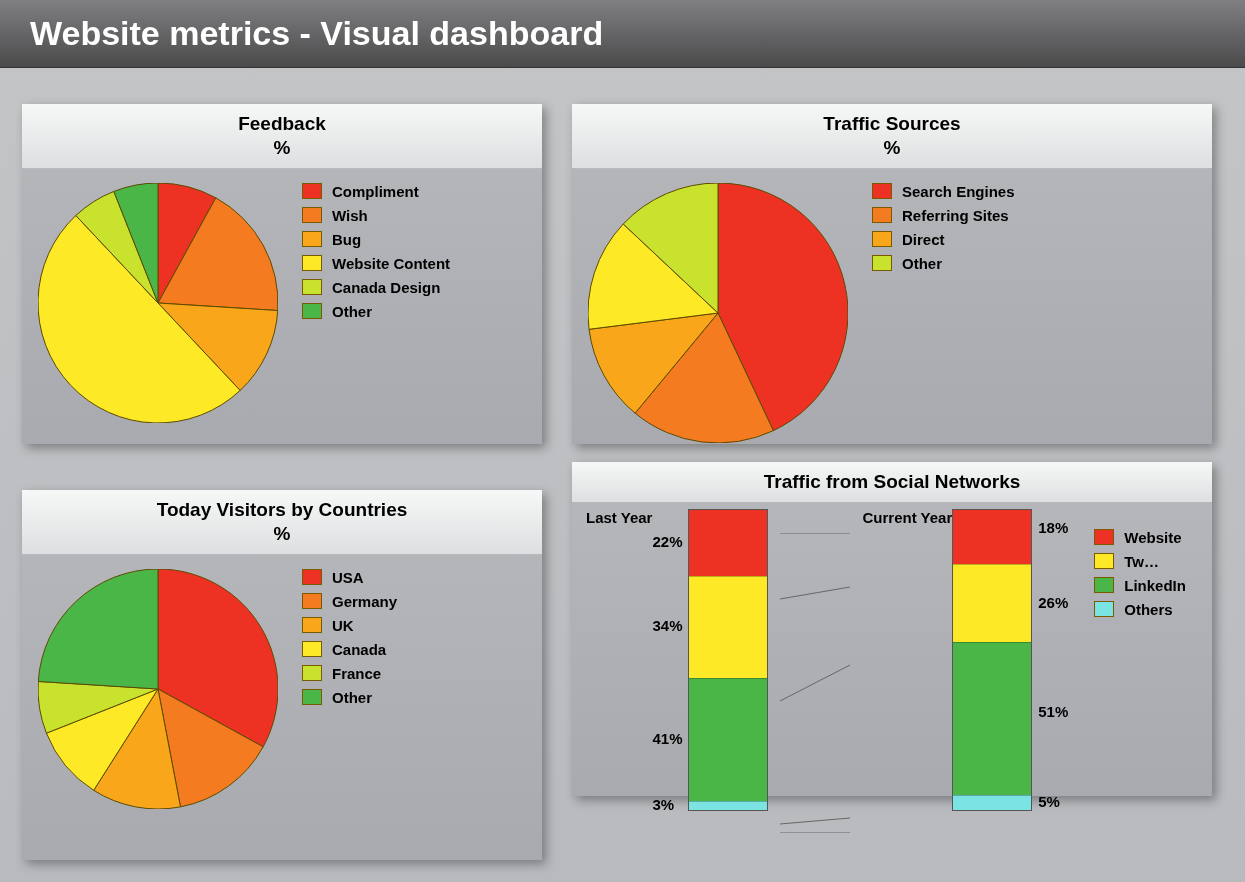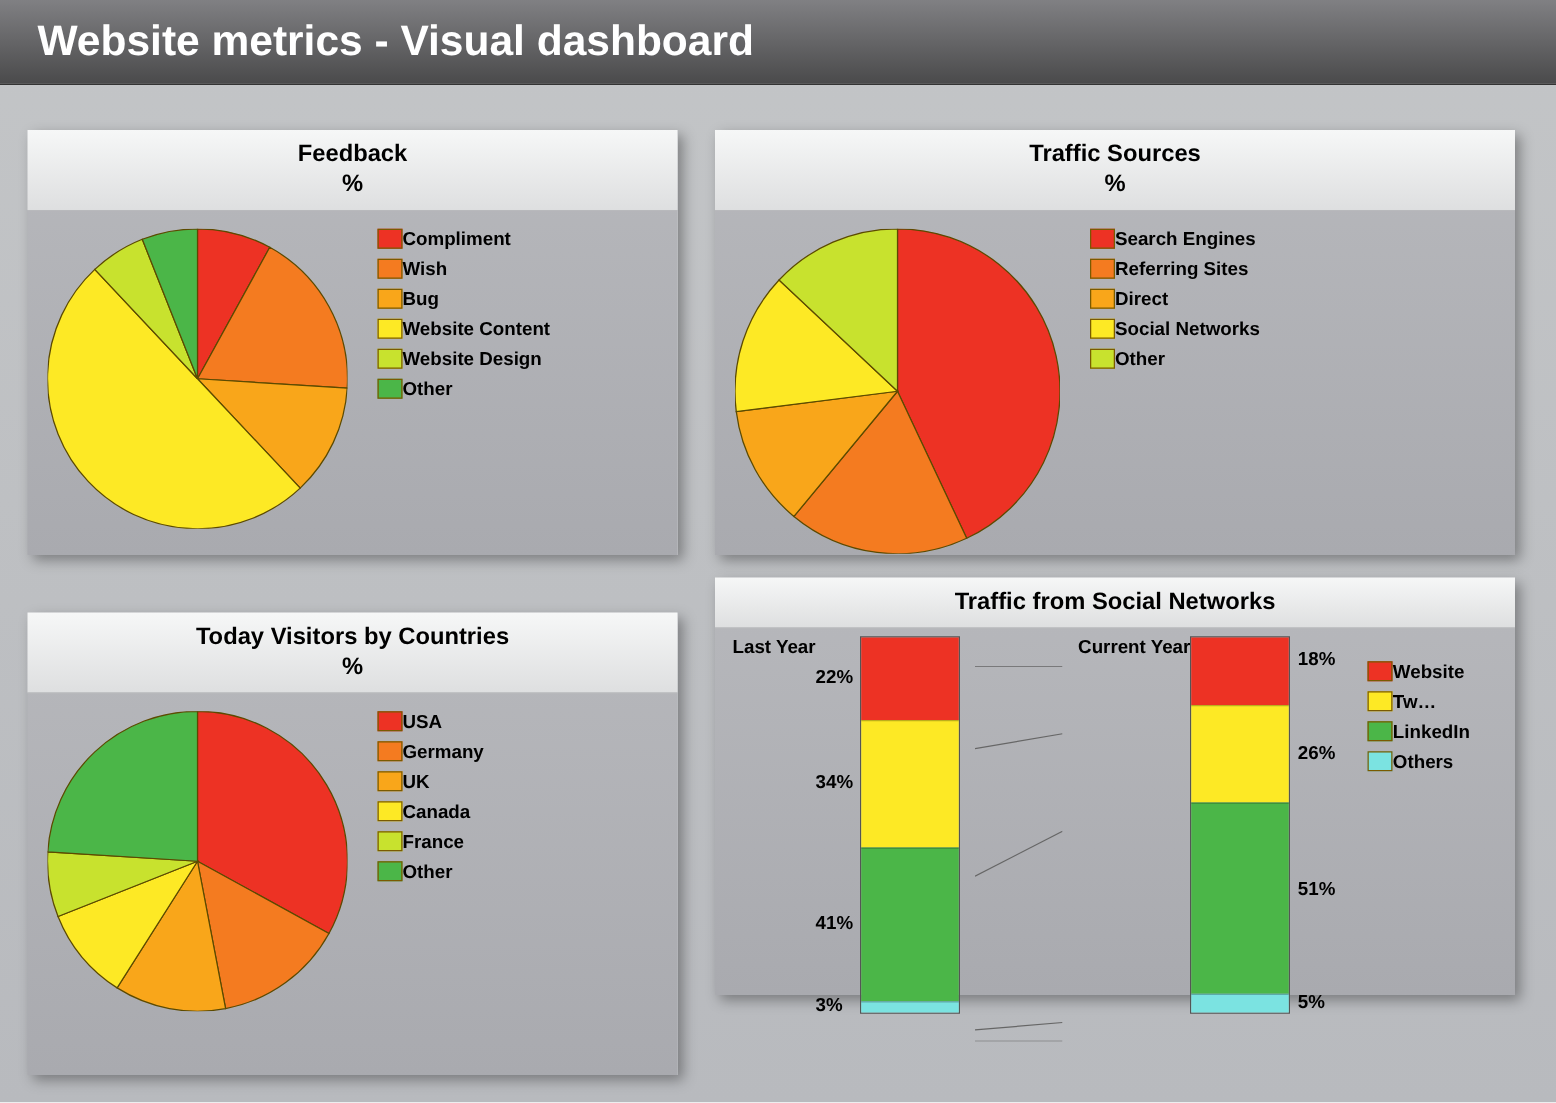--- a/index.html
+++ b/index.html
@@ -10,21 +10,21 @@
               border-bottom:1px solid #333}
   .grid{display:grid;grid-template-columns:520px 640px;gap:30px 30px}
   .card{background:linear-gradient(to bottom,#b7b8bc 0%,#a9aaaf 100%);
         box-shadow:4px 4px 10px rgba(0,0,0,.35);position:relative}
   .card-header{background:linear-gradient(to bottom,#f6f7f7 0%,#dedfe0 100%);
                text-align:center;font-weight:bold;font-size:19px;padding:8px 6px;
                border-bottom:1px solid #b8b9bc;line-height:1.25}
   .chart-body{display:flex;align-items:flex-start;gap:24px;padding:14px 16px 18px 16px}
   .pie-holder{flex:0 0 auto}
   .legend{flex:1 1 auto;font-size:15px;font-weight:bold}
-  .legend-row{display:flex;align-items:center;margin-bottom:7px}
+  .legend-row{display:flex;align-items:center;gap:10px;margin-bottom:7px}
   .legend-swatch{width:18px;height:14px;border:1px solid #7a5a00;display:inline-block}
   svg{display:block}
   
   .bars-area{display:flex;align-items:flex-start;gap:12px;padding:6px 14px 14px 14px}
   .bar-labels-l{display:flex;flex-direction:column;justify-content:flex-start;font-size:15px;font-weight:bold;text-align:right;padding-right:6px}
   .bar-labels-r{display:flex;flex-direction:column;justify-content:flex-start;font-size:15px;font-weight:bold;text-align:left;padding-left:6px}
   .bar-title{font-size:15px;font-weight:bold;text-align:center;margin-bottom:4px}
   .stackbar{width:78px;display:flex;flex-direction:column;border:1px solid #555}
   .seg{width:100%;box-sizing:border-box;border-top:1px solid rgba(0,0,0,.25)}
   .seg:first-child{border-top:none}
@@ -68,21 +68,21 @@
               <div class="legend-row">
                 <span class="legend-swatch" style="background: rgb(249, 166, 26);"></span>
                 <span>Bug</span>
               </div>
               <div class="legend-row">
                 <span class="legend-swatch" style="background: rgb(253, 233, 37);"></span>
                 <span>Website Content</span>
               </div>
               <div class="legend-row">
                 <span class="legend-swatch" style="background: rgb(200, 226, 46);"></span>
-                <span>Website Design</span>
+                <span>Canada Design</span>
               </div>
               <div class="legend-row">
                 <span class="legend-swatch" style="background: rgb(75, 182, 72);"></span>
                 <span>Other</span>
               </div>
             </div>
         </div>
       </div>
 
       <div class="card" style="height:370px">
@@ -155,24 +155,20 @@
               </div>
               <div class="legend-row">
                 <span class="legend-swatch" style="background: rgb(244, 123, 32);"></span>
                 <span>Referring Sites</span>
               </div>
               <div class="legend-row">
                 <span class="legend-swatch" style="background: rgb(249, 166, 26);"></span>
                 <span>Direct</span>
               </div>
               <div class="legend-row">
-                <span class="legend-swatch" style="background: rgb(253, 233, 37);"></span>
-                <span>Social Networks</span>
-              </div>
-              <div class="legend-row">
                 <span class="legend-swatch" style="background: rgb(200, 226, 46);"></span>
                 <span>Other</span>
               </div>
             </div>
         </div>
       </div>
 
       <div class="card" style="height:334px">
         <div class="card-header">
           <span>Traffic from Social Networks</span>

